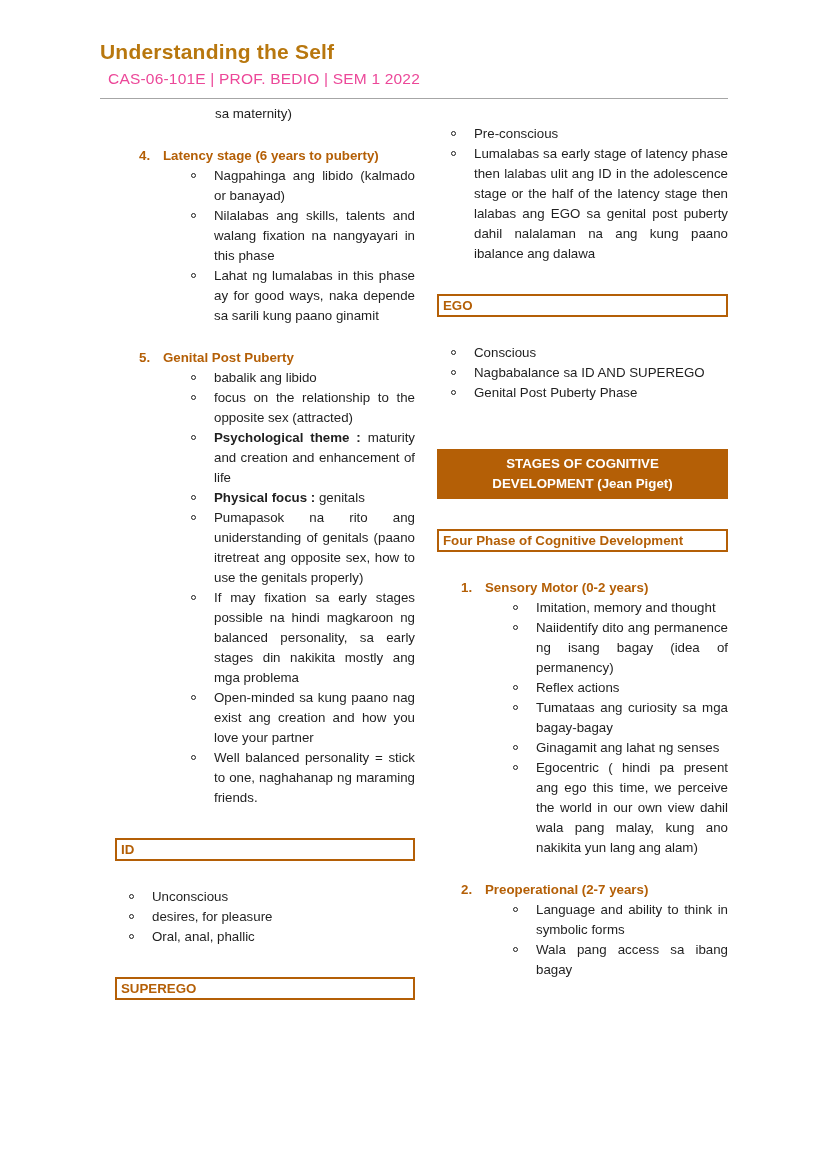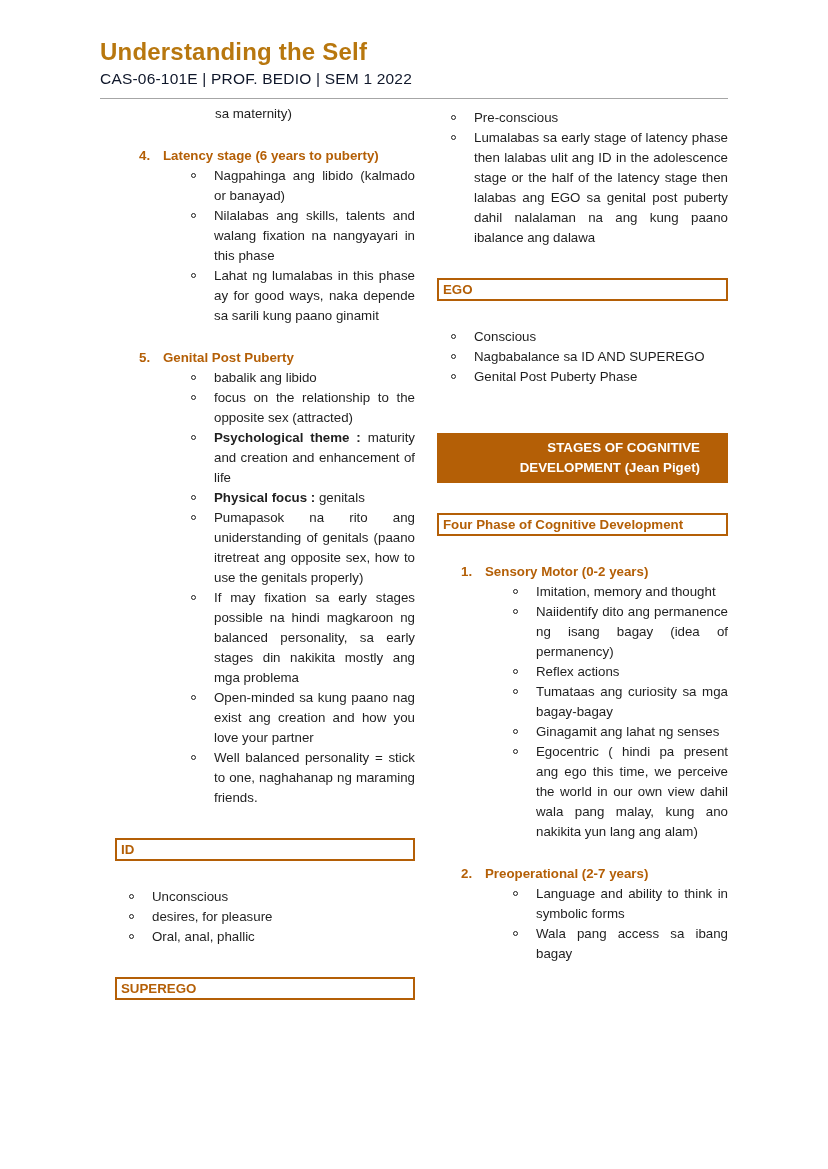--- a/index.html
+++ b/index.html
@@ -10,34 +10,34 @@
     height: 1169px;
     background: #ffffff;
     overflow: hidden;
     color: #1f1f1f;
     font-family: "Liberation Sans", sans-serif;
     font-size: 13.3px;
     line-height: 20px;
   }
   .doc-header { position: absolute; left: 100px; top: 36px; width: 628px; }
   .doc-title {
-    font-size: 24px;
+    font-size: 21px;
     line-height: 32px;
     font-weight: bold;
     color: var(--title-color, #b8770e);
     letter-spacing: 0.2px;
   }
-  .doc-subtitle { font-size: 15.5px; line-height: 19px; color: #0f172a; margin-top: 1px; letter-spacing: 0.2px; }
+  .doc-subtitle { font-size: 15.5px; line-height: 19px; color: #ec4899; margin-top: 1px; letter-spacing: 0.2px; margin-left: 8px; }
   .header-rule {
     position: absolute; left: 100px; top: 98px; width: 628px;
     border: none; border-top: 1px solid #a6a6a6;
   }
   .col { position: absolute; }
   .col-left  { left: 115px; top: 104px; width: 300px; }
-  .col-right { left: 437px; top: 108px; width: 291px; }
+  .col-right { left: 437px; top: 124px; width: 291px; }
 
   .plain-2 { padding-left: 100px; }
 
   .numbered-heading {
     position: relative;
     padding-left: 48px;
     margin-top: 22px;
     font-weight: bold;
     color: var(--accent, #b45f06);
     text-align: justify;
@@ -66,21 +66,21 @@
     color: var(--accent, #b45f06);
     line-height: 19px;
     padding: 0 4px;
   }
   .solid-box {
     margin-top: 46px;
     margin-bottom: 28px;
     background: var(--accent, #b45f06);
     color: #ffffff;
     font-weight: bold;
-    text-align: right;
+    text-align: center;
     line-height: 20px;
     padding: 5px 28px;
   }
 </style>
 </head>
 <body>
 
 <div class="page">
   <header class="doc-header">
     <h1 class="doc-title">Understanding the Self</h1>

